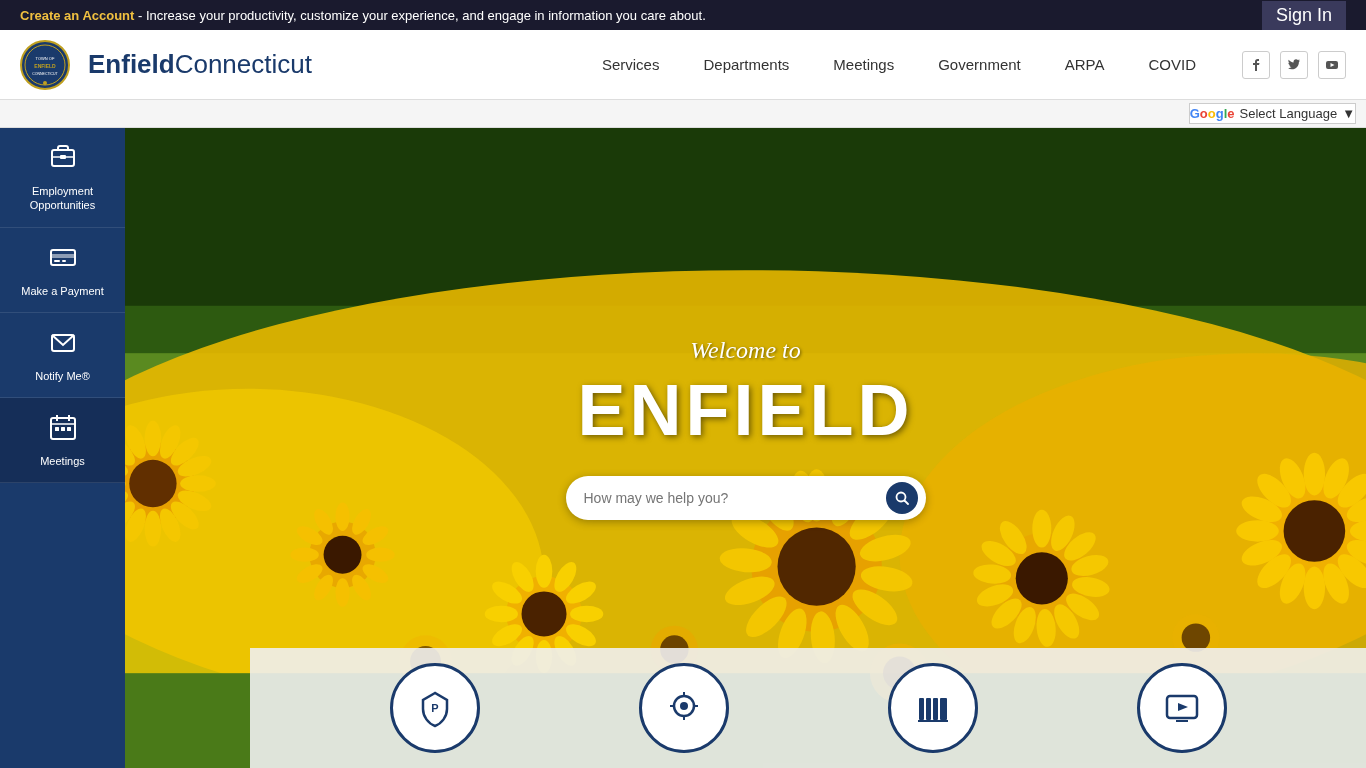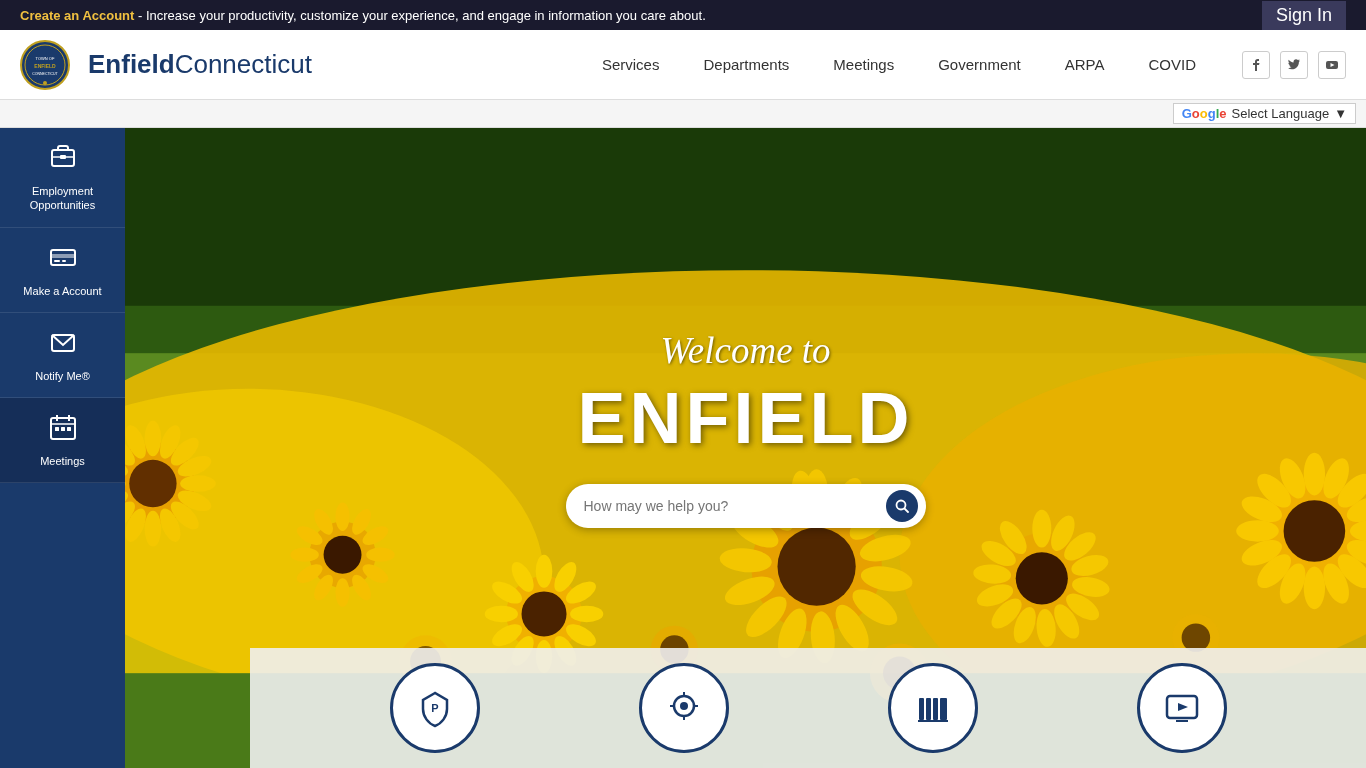--- a/index.html
+++ b/index.html
@@ -101,21 +101,21 @@
       align-items: center;
     }
     #translate-widget {
       display: flex;
       align-items: flex-start;
       gap: 5px;
       font-size: 13px;
       color: #333;
       cursor: pointer;
       border: 1px solid #ccc;
-      padding: 2px 8px;
+      padding: 2px 0;
       background: #fff;
     }
     #google-g {
       font-size: 13px;
       font-weight: bold;
     }
     #google-g .g-blue { color: #4285F4; }
     #google-g .g-red { color: #EA4335; }
     #google-g .g-yellow { color: #FBBC05; }
     #google-g .g-green { color: #34A853; }
@@ -201,21 +201,21 @@
     #hero-overlay {
       position: absolute;
       inset: 0;
       display: flex;
       flex-direction: column;
       align-items: center;
       justify-content: center;
       padding-bottom: 40px;
     }
     #welcome-text {
-      font-size: 37px;
+      font-size: 24px;
       color: #fff;
       font-style: italic;
       font-family: Georgia, serif;
       text-shadow: 1px 1px 3px rgba(0,0,0,0.5);
       margin-bottom: 5px;
     }
     #enfield-title {
       font-size: 72px;
       color: #fff;
       font-weight: 900;
@@ -374,21 +374,21 @@
 
     <a class="sidebar-item">
       <span class="sidebar-icon">
         <svg width="30" height="30" viewBox="0 0 30 30" fill="none">
           <rect x="3" y="8" width="24" height="15" rx="2" stroke="white" stroke-width="2" fill="none"></rect>
           <rect x="3" y="12" width="24" height="4" fill="white" opacity="0.5"></rect>
           <rect x="6" y="18" width="6" height="2" rx="1" fill="white"></rect>
           <rect x="14" y="18" width="4" height="2" rx="1" fill="white"></rect>
         </svg>
       </span>
-      <span class="sidebar-label">Make a Account</span>
+      <span class="sidebar-label">Make a Payment</span>
     </a>
 
 
     <a class="sidebar-item">
       <span class="sidebar-icon">
         <svg width="30" height="30" viewBox="0 0 30 30" fill="none">
           <rect x="4" y="8" width="22" height="16" rx="2" stroke="white" stroke-width="2" fill="none"></rect>
           <polyline points="4,8 15,18 26,8" stroke="white" stroke-width="2" fill="none"></polyline>
         </svg>
       </span>

